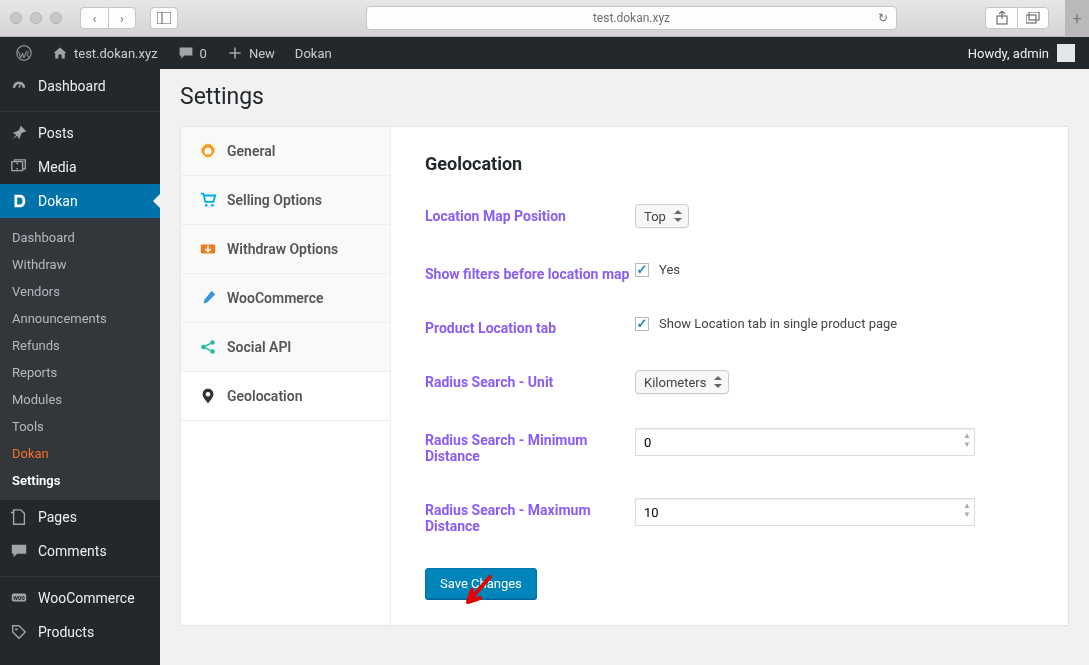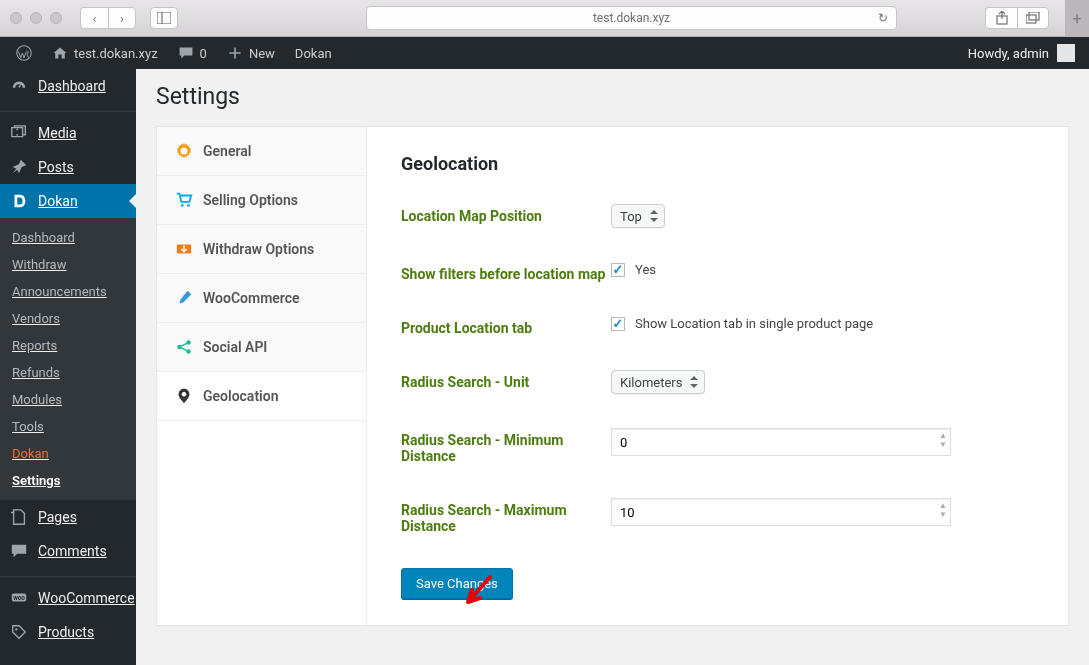--- a/index.html
+++ b/index.html
@@ -25,21 +25,21 @@
     
     .wp-adminbar { height: 32px; background: #23282d; color: #eee; display: flex; align-items: center; padding: 0 8px; font-size: 13px; justify-content: space-between; }
     .adminbar-left { display: flex; align-items: center; gap: 4px; }
     .adminbar-item { display: flex; align-items: center; gap: 6px; padding: 0 8px; height: 32px; color: #ccc; cursor: pointer; }
     .adminbar-item svg { width: 16px; height: 16px; fill: #a0a5aa; }
     .adminbar-right { display: flex; align-items: center; gap: 8px; padding-right: 6px; }
     .avatar-sq { width: 18px; height: 18px; background: #e4e6e7; }
 
     
     .app { display: flex; height: calc(665px - 37px - 32px); }
-    .wp-sidebar { width: 136px; background: #23282d; color: #eee; font-size: 14px; overflow-y: auto; text-decoration: underline; }
+    .wp-sidebar { width: 160px; background: #23282d; color: #eee; font-size: 14px; overflow-y: auto; }
     .menu-item { display: flex; align-items: center; gap: 10px; padding: 8px 10px; color: #eee; cursor: pointer; }
     .menu-item.active { background: #0073aa; color: #fff; position: relative; }
     .menu-item.active::after { content: ''; position: absolute; right: -1px; top: 50%; transform: translateY(-50%); border: 8px solid transparent; border-right-color: #f1f1f1; }
     .menu-item svg { width: 18px; height: 18px; fill: #a0a5aa; flex-shrink: 0; }
     .menu-item.active svg { fill: #fff; }
     .submenu { background: #32373c; padding: 6px 0; }
     .submenu-item { padding: 6px 12px; font-size: 13px; color: #b4b9be; cursor: pointer; }
     .submenu-item.current { color: #fff; font-weight: 600; }
     .submenu-item.highlight { color: #f56e28; }
     .menu-sep { height: 5px; background: #23282d; border-bottom: 1px solid #32373c; margin: 4px 0; }
@@ -49,21 +49,21 @@
 
     .settings-wrap { display: flex; background: #fff; border: 1px solid #e5e5e5; }
     .settings-tabs { width: 210px; border-right: 1px solid #eee; }
     .stab { display: flex; align-items: center; gap: 10px; padding: 15px 18px; border-bottom: 1px solid #eee; color: #555; font-size: 14px; font-weight: 600; cursor: pointer; background: #f9f9f9; }
     .stab.active { background: #fff; }
     .stab svg { width: 18px; height: 18px; flex-shrink: 0; }
 
     .settings-body { flex: 1; padding: 26px 34px; }
     .section-title { font-size: 18px; font-weight: 700; color: #23282d; margin-bottom: 30px; }
     .form-row { display: flex; align-items: flex-start; margin-bottom: 34px; }
-    .form-label { width: 210px; font-size: 14px; font-weight: 700; color: #4d7c0f; padding-top: 4px; }
+    .form-label { width: 210px; font-size: 14px; font-weight: 700; color: #8b5cf6; padding-top: 4px; }
     .form-control { flex: 1; display: flex; align-items: center; gap: 10px; font-size: 13px; color: #444;}
     .mac-select { background: #f6f7f7; border: 1px solid #ccc; border-radius: 4px; padding: 2px 22px 2px 8px; font-size: 13px; position: relative; display: inline-flex; align-items: center; height: 24px; box-shadow: 0 1px 1px rgba(0,0,0,0.05); }
     .mac-select::after { content: ''; position: absolute; right: 6px; top: 5px; width: 0; height: 0; border-left: 4px solid transparent; border-right: 4px solid transparent; border-bottom: 4px solid #666; }
     .mac-select::before { content: ''; position: absolute; right: 6px; bottom: 5px; width: 0; height: 0; border-left: 4px solid transparent; border-right: 4px solid transparent; border-top: 4px solid #666; }
     .chk { width: 14px; height: 14px; border: 1px solid #b4b9be; background: #fff; display: inline-flex; align-items: center; justify-content: center; color: #1e8cbe; font-size: 13px; font-weight: bold; }
     .num-input { width: 340px; height: 28px; border: 1px solid #ddd; padding: 2px 8px; font-size: 13px; background: #fff; box-shadow: inset 0 1px 2px rgba(0,0,0,0.07); position: relative; }
     .num-input::after { content:'';  }
     .num-wrap { position: relative; display:inline-block;}
     .num-spin { position: absolute; right: 4px; top: 3px; color: #aaa; font-size: 8px; line-height: 9px;}
     .save-btn { background: #0085ba; border: 1px solid #0073aa; color: #fff; padding: 7px 14px; border-radius: 3px; font-size: 13px; cursor: pointer; box-shadow: 0 1px 0 #006799; }
@@ -150,45 +150,45 @@
   <div class="wp-sidebar">
     <div class="menu-item">
       <svg viewBox="0 0 20 20">
           <path d="M3 12 A7 7 0 0 1 17 12 H14 A4 4 0 0 0 6 12 Z M9 11 L13 6 L11 12 Z"></path>
         </svg>
       <span>Dashboard</span>
     </div>
     <div class="menu-sep"></div>
     <div class="menu-item">
       <svg viewBox="0 0 20 20">
+          <path d="M12 2 L18 8 L13 10 L10 17 L8 13 L3 17 L7 12 L3 10 L10 7 Z"></path>
+        </svg>
+      <span>Posts</span>
+    </div>
+    <div class="menu-item">
+      <svg viewBox="0 0 20 20">
           <path d="M2 4 H14 V14 H2 Z M5 4 V2 H17 V12 H14" fill="none" stroke="#a0a5aa" stroke-width="1.5"></path>
           <circle cx="8" cy="6" r="1"></circle>
           <circle cx="8" cy="12" r="1"></circle>
         </svg>
       <span>Media</span>
     </div>
-    <div class="menu-item">
-      <svg viewBox="0 0 20 20">
-          <path d="M12 2 L18 8 L13 10 L10 17 L8 13 L3 17 L7 12 L3 10 L10 7 Z"></path>
-        </svg>
-      <span>Posts</span>
-    </div>
     <div class="menu-item active">
       <svg viewBox="0 0 20 20">
           <path d="M5 3 H11 C15 3 17 6 17 10 C17 14 15 17 11 17 H5 Z M8 6 V14 H11 C13 14 14 12 14 10 C14 8 13 6 11 6 Z" fill="#fff"></path>
         </svg>
       <span>Dokan</span>
     </div>
     <div class="submenu">
       <div class="submenu-item">Dashboard</div>
       <div class="submenu-item">Withdraw</div>
+      <div class="submenu-item">Vendors</div>
       <div class="submenu-item">Announcements</div>
-      <div class="submenu-item">Vendors</div>
+      <div class="submenu-item">Refunds</div>
       <div class="submenu-item">Reports</div>
-      <div class="submenu-item">Refunds</div>
       <div class="submenu-item">Modules</div>
       <div class="submenu-item">Tools</div>
       <div class="submenu-item highlight">Dokan</div>
       <div class="submenu-item current">Settings</div>
     </div>
     <div class="menu-item">
       <svg viewBox="0 0 20 20">
           <path d="M4 2 H12 L16 6 V18 H4 Z" fill="none" stroke="#a0a5aa" stroke-width="1.5"></path>
           <path d="M4 2 V5 H1" fill="none" stroke="#a0a5aa" stroke-width="1.5"></path>
         </svg>

